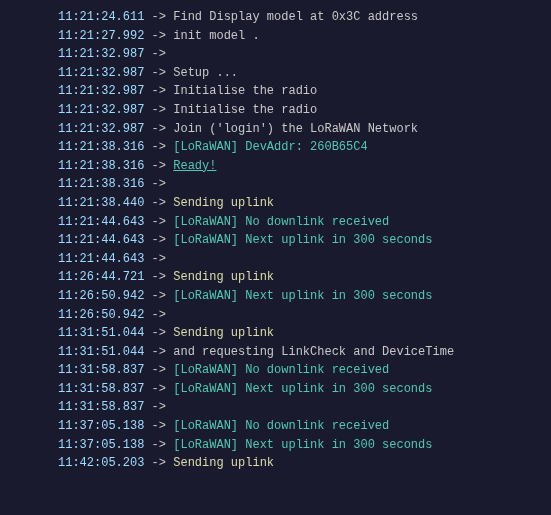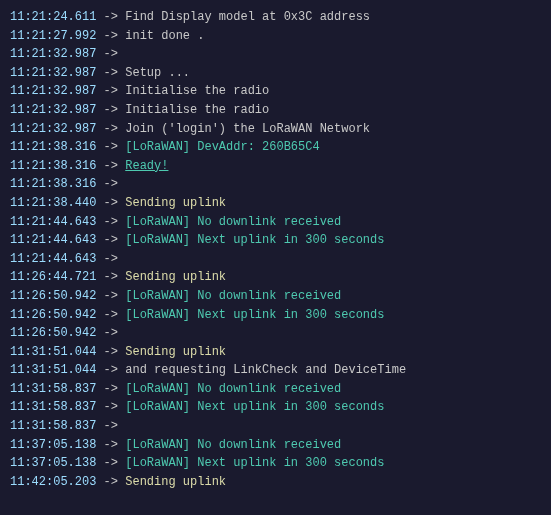--- a/index.html
+++ b/index.html
@@ -25,20 +25,21 @@
       padding: 8px 10px;
       overflow-y: auto;
       overflow-x: hidden;
     }
 
     .log-line {
       display: block;
       line-height: 1.55;
       white-space: pre;
       color: #c8c8c8;
+      margin-left: 48px;
     }
 
     .timestamp {
       color: #9cdcfe;
     }
 
     .arrow {
       color: #c8c8c8;
     }
 
@@ -58,35 +59,34 @@
     .highlight-sending {
       color: #dcdcaa;
       text-align: right;
     }
   </style>
 </head>
 <body>
 
 <div class="terminal" id="terminal">
     <span class="log-line"><span class="timestamp">11:21:24.611</span><span class="arrow"> -&gt; </span><span class="message">Find Display model at 0x3C address</span></span>
-<span class="log-line"><span class="timestamp">11:21:27.992</span><span class="arrow"> -&gt; </span><span class="message">init done .</span></span>
+<span class="log-line"><span class="timestamp">11:21:27.992</span><span class="arrow"> -&gt; </span><span class="message">init model .</span></span>
 <span class="log-line"><span class="timestamp">11:21:32.987</span><span class="arrow"> -&gt; </span></span>
 <span class="log-line"><span class="timestamp">11:21:32.987</span><span class="arrow"> -&gt; </span><span class="message">Setup ...</span></span>
 <span class="log-line"><span class="timestamp">11:21:32.987</span><span class="arrow"> -&gt; </span><span class="message">Initialise the radio</span></span>
 <span class="log-line"><span class="timestamp">11:21:32.987</span><span class="arrow"> -&gt; </span><span class="message">Initialise the radio</span></span>
 <span class="log-line"><span class="timestamp">11:21:32.987</span><span class="arrow"> -&gt; </span><span class="message">Join ('login') the LoRaWAN Network</span></span>
 <span class="log-line"><span class="timestamp">11:21:38.316</span><span class="arrow"> -&gt; </span><span class="lorawan-tag">[LoRaWAN] DevAddr: 260B65C4</span></span>
 <span class="log-line"><span class="timestamp">11:21:38.316</span><span class="arrow"> -&gt; </span><span class="highlight-ready">Ready!</span></span>
 <span class="log-line"><span class="timestamp">11:21:38.316</span><span class="arrow"> -&gt; </span></span>
 <span class="log-line"><span class="timestamp">11:21:38.440</span><span class="arrow"> -&gt; </span><span class="highlight-sending">Sending uplink</span></span>
 <span class="log-line"><span class="timestamp">11:21:44.643</span><span class="arrow"> -&gt; </span><span class="lorawan-tag">[LoRaWAN] No downlink received</span></span>
 <span class="log-line"><span class="timestamp">11:21:44.643</span><span class="arrow"> -&gt; </span><span class="lorawan-tag">[LoRaWAN] Next uplink in 300 seconds</span></span>
 <span class="log-line"><span class="timestamp">11:21:44.643</span><span class="arrow"> -&gt; </span></span>
 <span class="log-line"><span class="timestamp">11:26:44.721</span><span class="arrow"> -&gt; </span><span class="highlight-sending">Sending uplink</span></span>
-<span class="log-line"><span class="timestamp">11:26:50.942</span><span class="arrow"> -&gt; </span><span class="lorawan-tag">[LoRaWAN] No downlink received</span></span>
 <span class="log-line"><span class="timestamp">11:26:50.942</span><span class="arrow"> -&gt; </span><span class="lorawan-tag">[LoRaWAN] Next uplink in 300 seconds</span></span>
 <span class="log-line"><span class="timestamp">11:26:50.942</span><span class="arrow"> -&gt; </span></span>
 <span class="log-line"><span class="timestamp">11:31:51.044</span><span class="arrow"> -&gt; </span><span class="highlight-sending">Sending uplink</span></span>
 <span class="log-line"><span class="timestamp">11:31:51.044</span><span class="arrow"> -&gt; </span><span class="message">and requesting LinkCheck and DeviceTime</span></span>
 <span class="log-line"><span class="timestamp">11:31:58.837</span><span class="arrow"> -&gt; </span><span class="lorawan-tag">[LoRaWAN] No downlink received</span></span>
 <span class="log-line"><span class="timestamp">11:31:58.837</span><span class="arrow"> -&gt; </span><span class="lorawan-tag">[LoRaWAN] Next uplink in 300 seconds</span></span>
 <span class="log-line"><span class="timestamp">11:31:58.837</span><span class="arrow"> -&gt; </span></span>
 <span class="log-line"><span class="timestamp">11:37:05.138</span><span class="arrow"> -&gt; </span><span class="lorawan-tag">[LoRaWAN] No downlink received</span></span>
 <span class="log-line"><span class="timestamp">11:37:05.138</span><span class="arrow"> -&gt; </span><span class="lorawan-tag">[LoRaWAN] Next uplink in 300 seconds</span></span>
 <span class="log-line"><span class="timestamp">11:42:05.203</span><span class="arrow"> -&gt; </span><span class="highlight-sending">Sending uplink</span></span>

